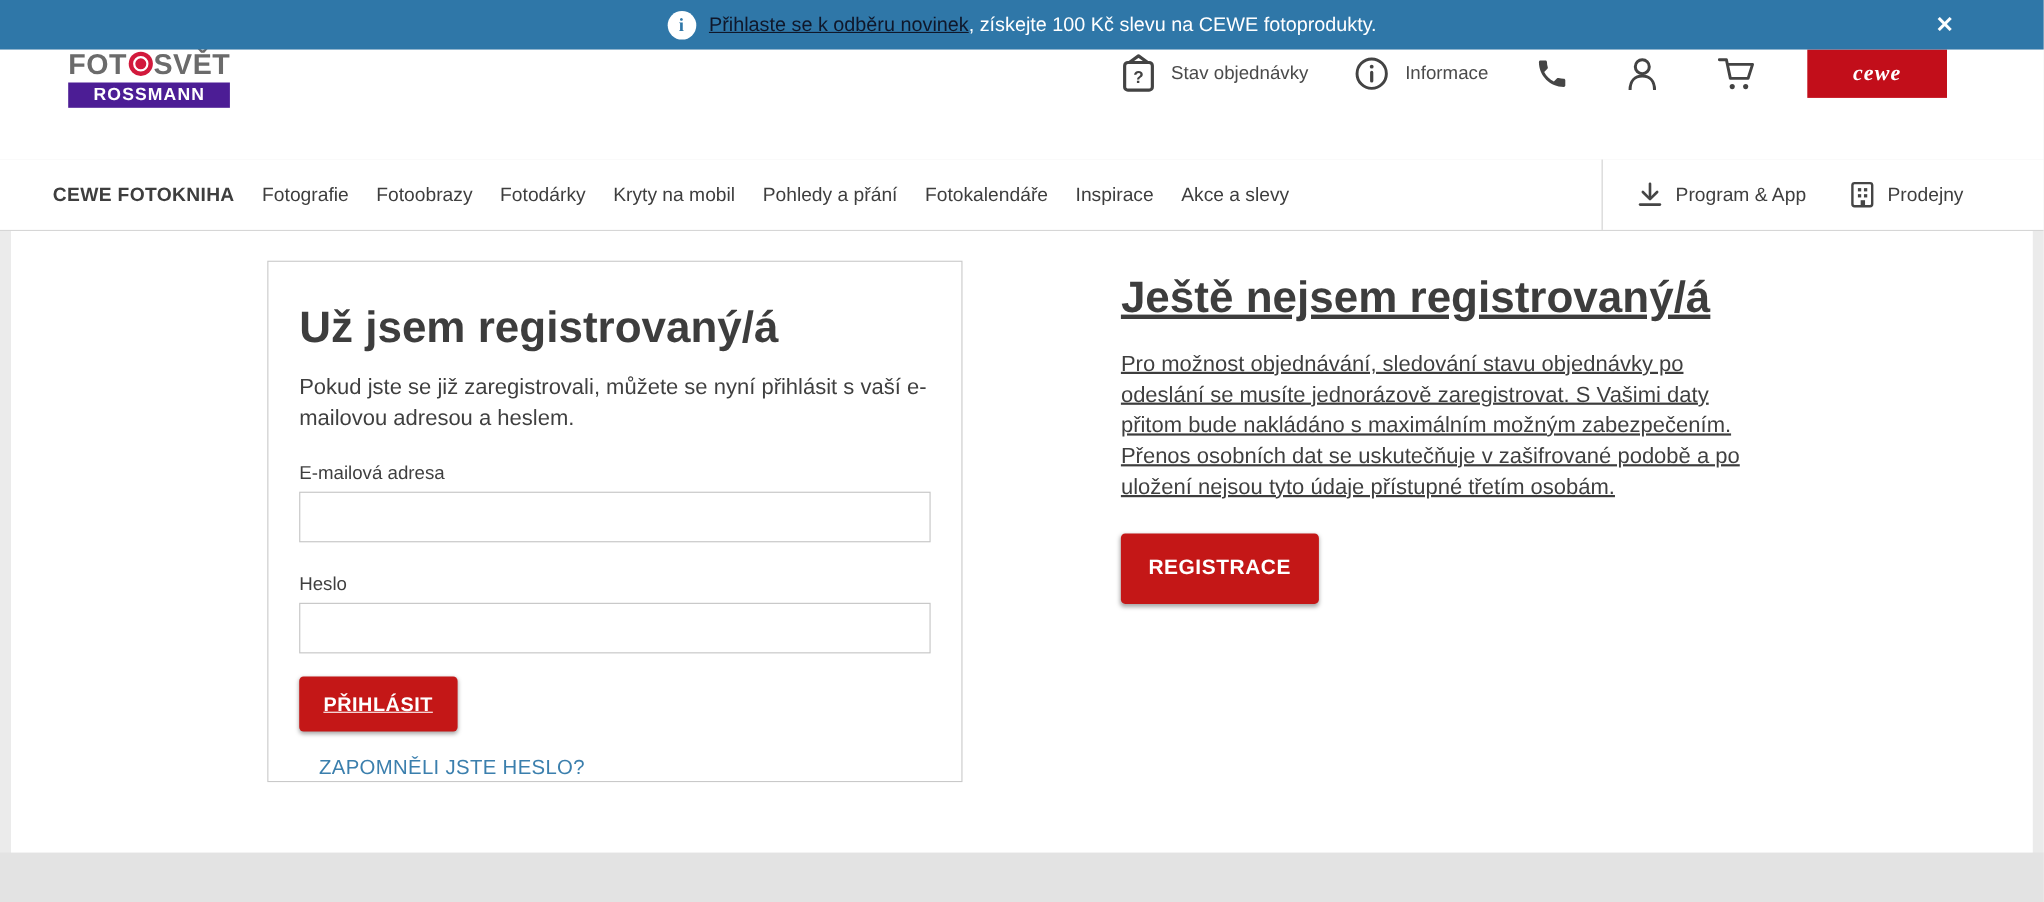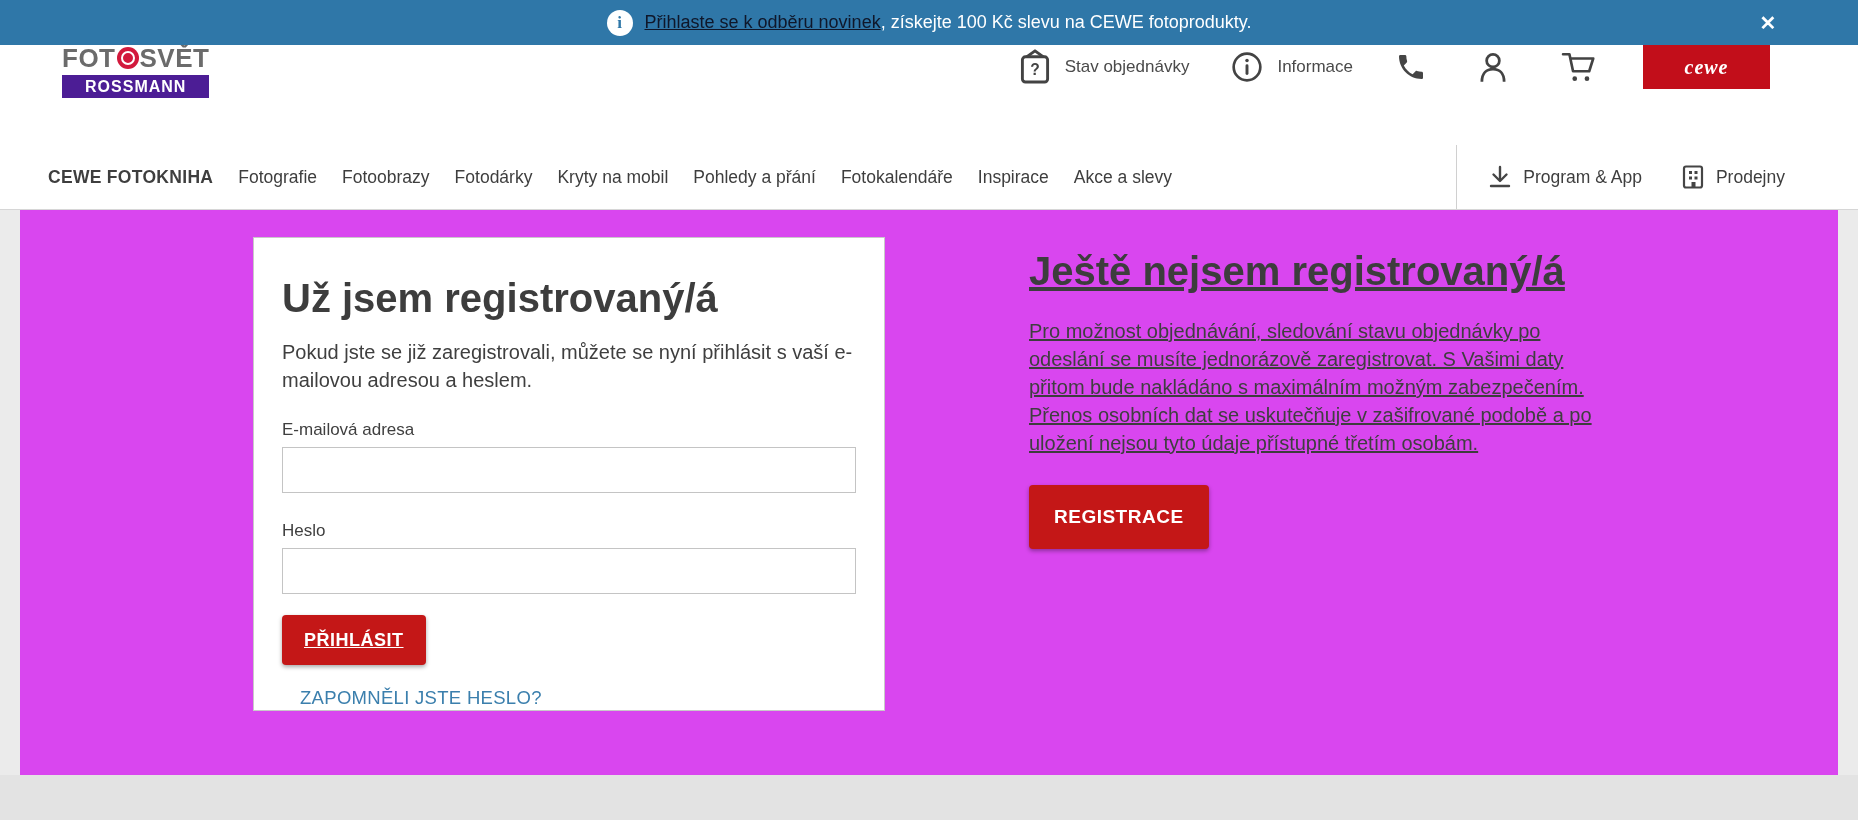--- a/index.html
+++ b/index.html
@@ -65,21 +65,21 @@
   .nav-links { display:flex; align-items:center; gap:25px; }
   .nav-links a { color:#3e3e3e; cursor:pointer; white-space:nowrap; }
   .nav-links a.primary { font-weight:bold; letter-spacing:.3px; }
   .nav-right {
     margin-left:auto; height:100%; border-left:1px solid #d0d0d0;
     display:flex; align-items:center; gap:38px; padding:0 73px 0 30px;
   }
   .nav-util { display:flex; align-items:center; gap:10px; color:#3e3e3e; cursor:pointer; white-space:nowrap; }
   
   .main {
-    background:#d946ef; margin:0 20px; height:565px; position:relative;padding-left:16px;
+    background:#ffffff; margin:0 10px; height:565px; position:relative;padding-left:16px;
   }
   .login-card {
     position:absolute; left:233px; top:27px; width:632px; height:474px;
     border:1px solid #c9c9c9; padding:26px 28px 0; background:#fff;
   }
   h1.big { font-size:40px; line-height:48px; font-weight:bold; color:#3d3d3d; margin-top:10px; }
   .login-card p { font-size:20px; line-height:28px; margin-top:16px; color:#3f3f3f; }
   .field-label { display:block; font-size:17px; color:#3f3f3f; margin-top:26px; }
   .text-input {
     margin-top:7px; width:100%; height:46px; border:1px solid #c4c4c4;

